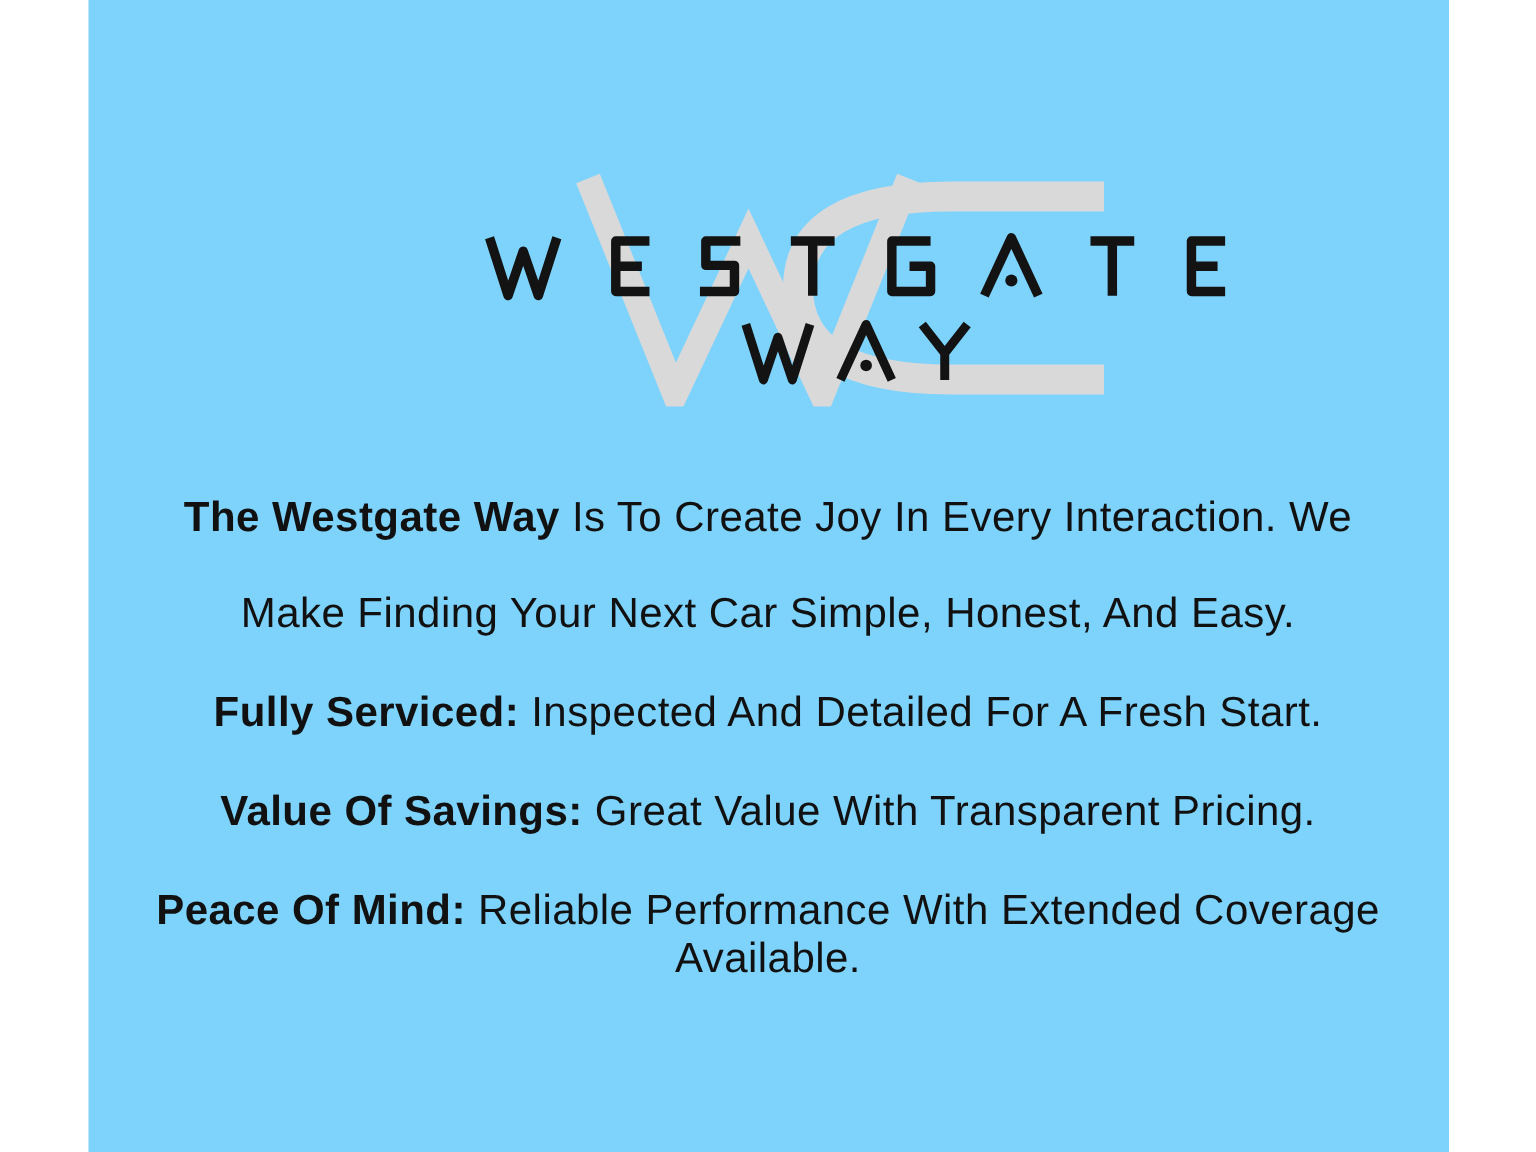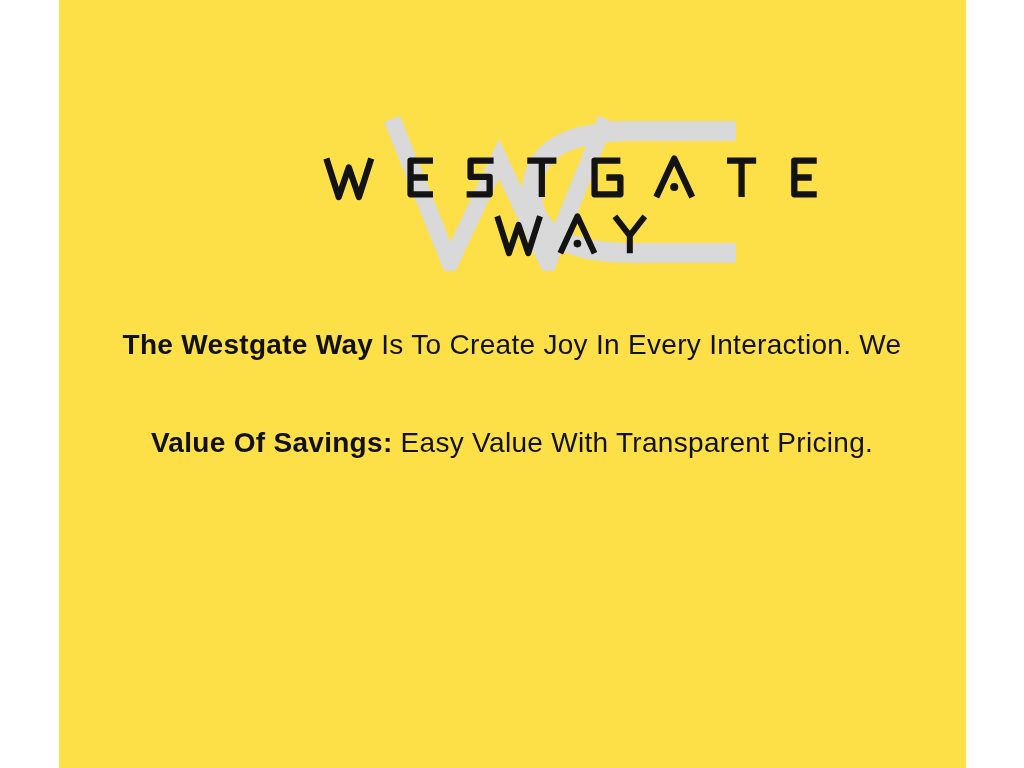--- a/index.html
+++ b/index.html
@@ -5,21 +5,21 @@
   html, body {
     margin: 0;
     padding: 0;
     background: #ffffff;
     font-family: "Liberation Sans", sans-serif;
   }
   .page {
     position: relative;
     width: 907px;
     height: 768px;
-    background: #fde047;
+    background: #7dd3fc;
     overflow: hidden;
     margin: 0 auto;
   }
   
   .logo-area {
     position: absolute;
     left: 0; top: 0;
     width: 1024px;
     height: 300px;
   }
@@ -116,20 +116,22 @@
           <path d="M3,38.5 L19,4 L35,38.5" fill="none" stroke="#131313" stroke-width="5.6" stroke-linecap="butt" stroke-linejoin="round"></path>
           <circle cx="19" cy="29.5" r="3.6" fill="#131313"></circle>
         </g>
         <g transform="translate(110,0)">
           <path d="M3,4 L17,22 L31,4 M17,22 L17,38.5" fill="none" stroke="#131313" stroke-width="5.6" stroke-linecap="butt" stroke-linejoin="round"></path>
         </g>
       </svg>
   </div>
 
   <div class="copy">
-    <p><b>The Westgate Way</b><span> Is To Create Joy In Every Interaction. We</span><br><br></p>
+    <p><b>The Westgate Way</b><span> Is To Create Joy In Every Interaction. We</span><br><br><span>Make Finding Your Next Car Simple, Honest, And Easy.</span></p>
 
+    <p><b>Fully Serviced:</b><span> Inspected And Detailed For A Fresh Start.</span></p>
 
-    <p><b>Value Of Savings:</b><span> Easy Value With Transparent Pricing.</span></p>
+    <p><b>Value Of Savings:</b><span> Great Value With Transparent Pricing.</span></p>
 
+    <p><b>Peace Of Mind:</b><span> Reliable Performance With Extended Coverage</span><br><span>Available.</span></p>
   </div>
 
 </div>
 
 </body></html>

